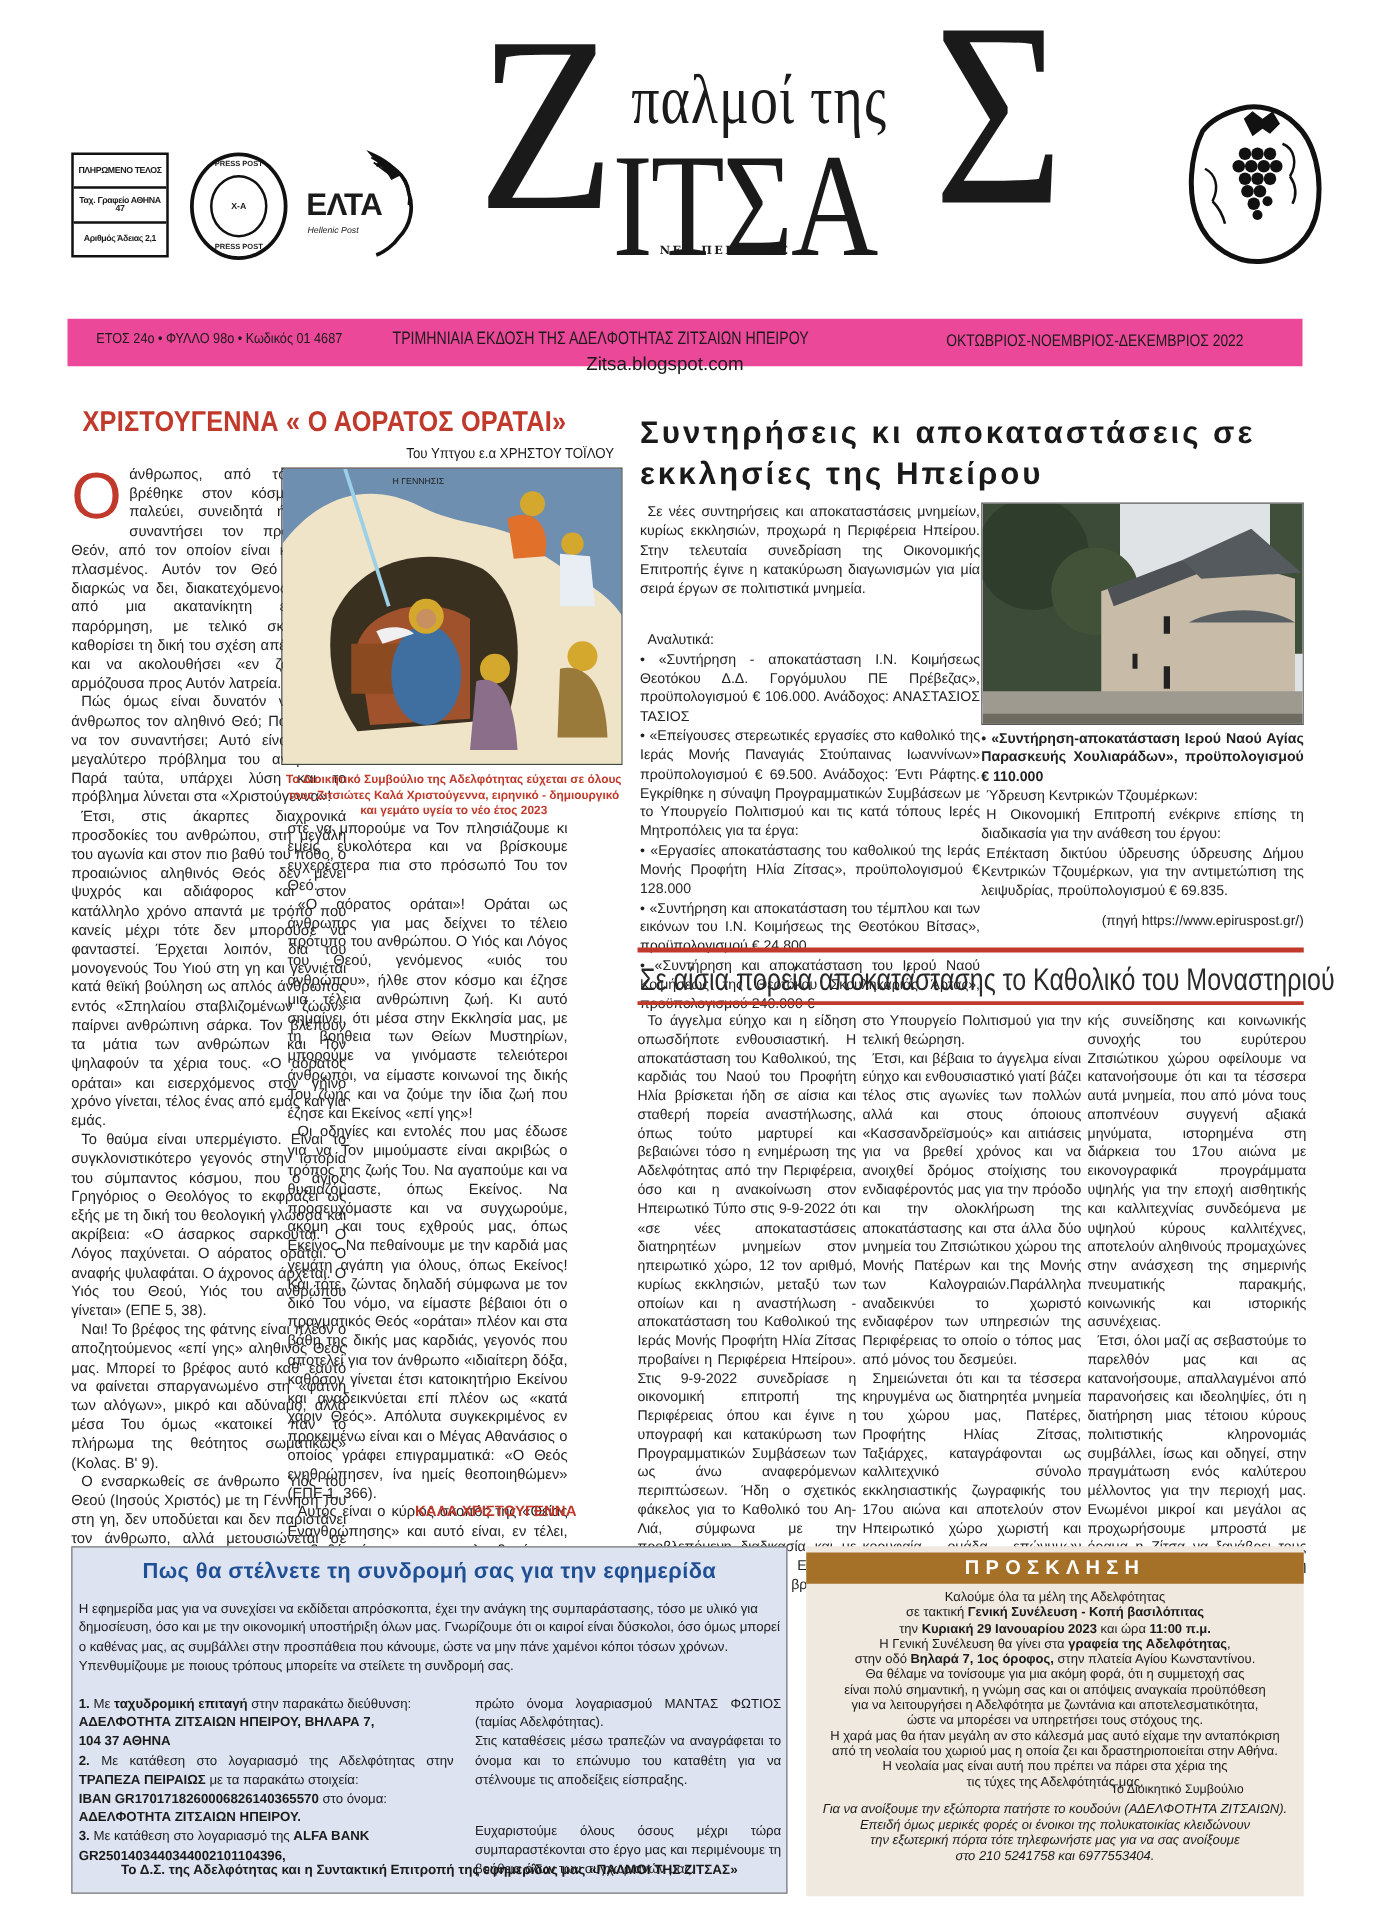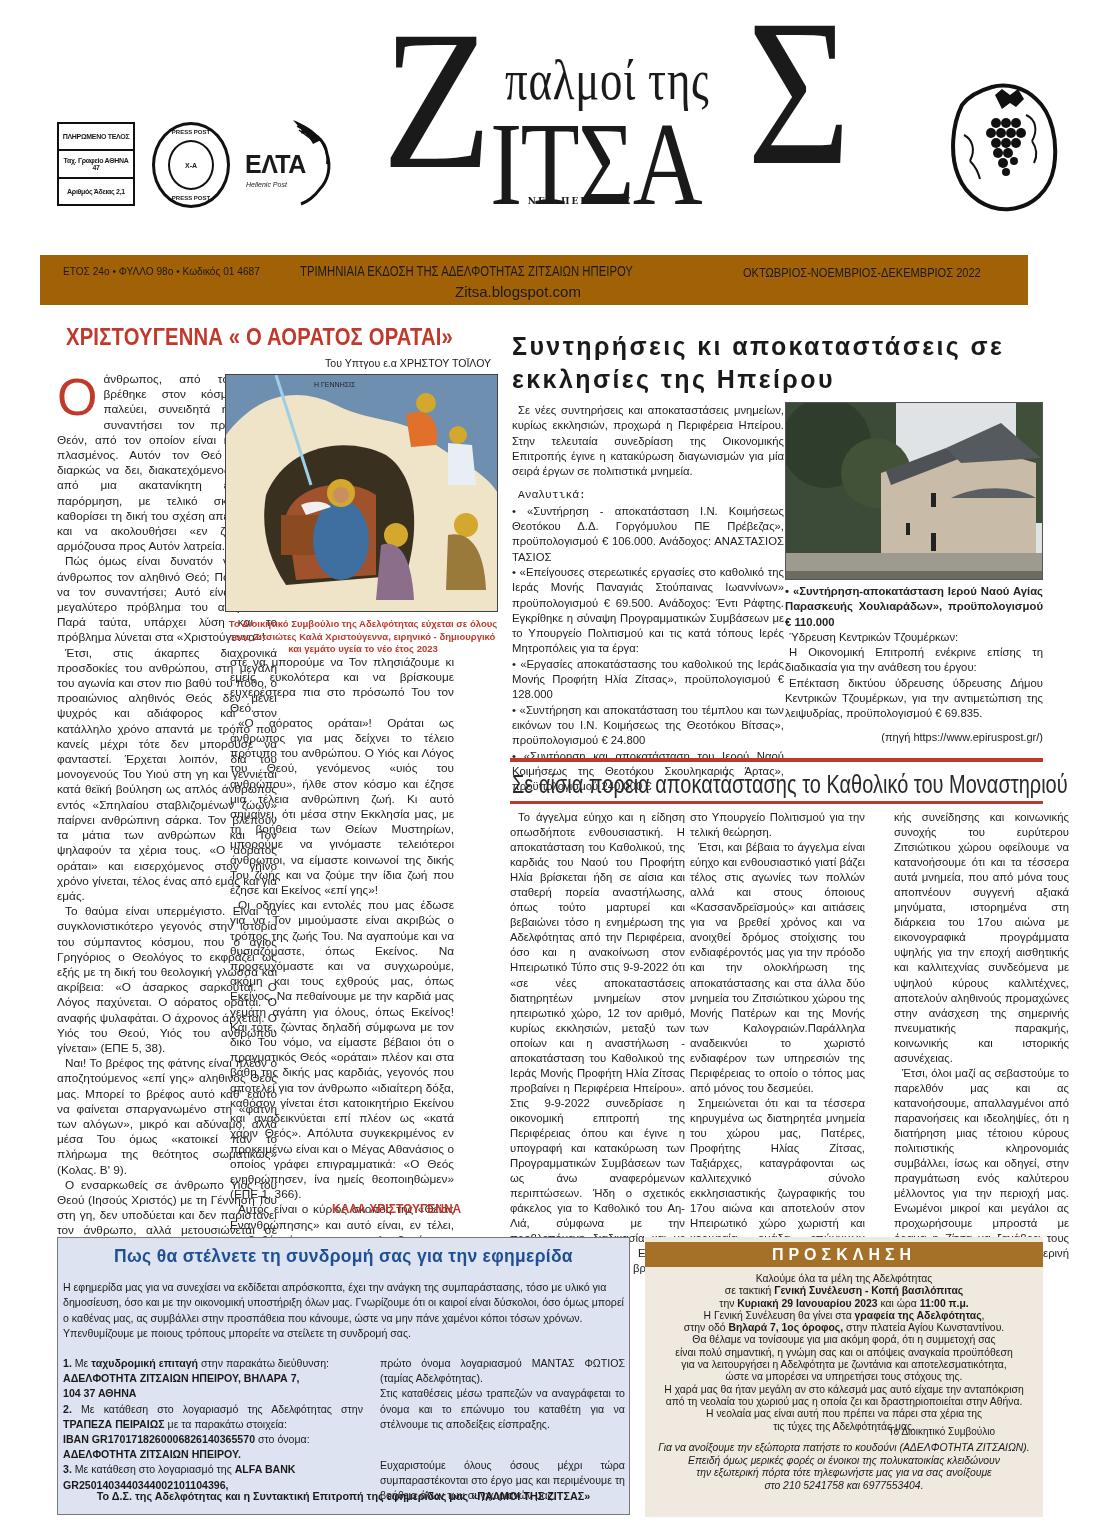--- a/index.html
+++ b/index.html
@@ -23,21 +23,21 @@
 
   .title-big { position: absolute; left: 382px; top: 110px; width: 480px; height: 80px; font-family: "DejaVu Serif", serif; font-size: 148px; line-height: 80px; display: flex; align-items: flex-end; letter-spacing: -6px; font-weight: bold; }
   .title-big .z { position: absolute; left: 0px; top: -50px; font-size: 200px; font-family: "Liberation Serif", serif; font-weight: normal; transform: scaleX(0.9); transform-origin: left; letter-spacing: 0; }
   .title-big .mid { position: absolute; left: 108px; top: 15px; font-size: 118px; font-family: "Liberation Serif", serif; font-weight: normal; letter-spacing: -2px; transform: scaleX(0.82); transform-origin: left; }
   .title-big .sigma { position: absolute; left: 365px; top: -58px; font-size: 210px; font-family: "Liberation Serif", serif; font-weight: normal; transform: scaleX(0.85); transform-origin: left; letter-spacing: 0; }
   .title-small { position: absolute; left: 505px; top: 48px; font-family: "Liberation Serif", serif; font-size: 56px; transform: scaleX(0.8); transform-origin: left; letter-spacing: 1px; }
   .title-sub { position: absolute; left: 0; width: 1100px; top: 196px; text-align: center; font-family: "DejaVu Serif", serif; font-size: 9px; font-weight: bold; letter-spacing: 2px; padding-left: 60px; }
   .grape-logo { position: absolute; left: 940px; top: 75px; width: 120px; height: 140px; }
 
   
-  .info-strip { position: absolute; left: 40px; top: 255px; width: 988px; height: 50px; background: #a16207; }
+  .info-strip { position: absolute; left: 54px; top: 255px; width: 988px; height: 38px; background: #ec4899; }
   .info-left { position: absolute; left: 23px; top: 10px; font-family: "Liberation Sans Narrow", "Liberation Sans", sans-serif; font-size: 11.5px; transform: scaleX(0.88); transform-origin: left; white-space: nowrap; }
   .info-center { position: absolute; left: 260px; top: 8px; font-family: "Liberation Sans", sans-serif; font-size: 14.5px; transform: scaleX(0.78); transform-origin: left; white-space: nowrap; }
   .info-right { position: absolute; left: 703px; top: 10px; font-size: 13.5px; transform: scaleX(0.82); transform-origin: left; white-space: nowrap; }
   .info-url { position: absolute; left: 415px; top: 28px; font-size: 15px; }
 
   
   .a1-title { position: absolute; left: 66px; top: 324px; font-size: 23px; font-weight: bold; color: #c0392b; white-space: nowrap; transform: scaleX(0.88); transform-origin: left; letter-spacing: 0.2px; }
   .a1-byline { position: absolute; left: 325px; top: 357px; font-size: 11.5px; transform: scaleX(0.92); transform-origin: left; white-space: nowrap; }
   .col { position: absolute; font-size: 11.8px; line-height: 15.2px; text-align: justify; color: #222; }
   .col p { text-indent: 8px; margin-bottom: 0; }
@@ -48,35 +48,35 @@
   .nativity { position: absolute; left: 225px; top: 374px; width: 273px; height: 238px; border: 1px solid #444; overflow: hidden; }
   .a1-caption { position: absolute; left: 228px; top: 618px; width: 270px; text-align: center; font-size: 9.5px; line-height: 12.5px; color: #c0392b; font-weight: bold; }
   .a1-col2 { left: 230px; }
   .kala { position: absolute; left: 332px; top: 1202px; font-size: 12px; font-weight: bold; color: #c0392b; white-space: nowrap; }
 
   
   .a2-title { position: absolute; left: 512px; top: 330px; width: 560px; font-size: 25px; font-weight: bold; line-height: 33px; letter-spacing: 2.4px; }
   .a2-col1 { left: 512px; top: 403px; width: 272px; font-size: 11.3px; line-height: 15.3px; }
   .a2-col1 p { text-indent: 6px; }
   .a2-col1 p.b { text-indent: 0; }
-  .a2-col1 p.gap { margin-top: 9px; font-family: Liberation Mono, monospace; }
+  .a2-col1 p.gap { margin-top: 26px; }
   .church { position: absolute; left: 785px; top: 402px; width: 258px; height: 178px; border: 1px solid #555; overflow: hidden; }
   .a2-col2 { left: 785px; top: 584px; width: 258px; font-size: 11.3px; line-height: 15.3px; }
   .a2-col2 p { text-indent: 4px; }
   .a2-col2 p.b { text-indent: 0; font-weight: bold; }
   .source { position: absolute; left: 800px; top: 731px; width: 243px; text-align: right; font-size: 11px; }
   .red-rule { position: absolute; height: 4px; background: #c0392b; }
 
   
   .a3-title { position: absolute; left: 512px; top: 770px; font-size: 25px; color: #2a2a2a; white-space: nowrap; transform: scaleX(0.8); transform-origin: left; font-family: "Liberation Sans", sans-serif; }
   .a3-col { top: 810px; width: 175px; font-size: 11.3px; line-height: 15.05px; }
   .a3-col p { text-indent: 8px; }
   .a3-col1 { left: 510px; }
   .a3-col2 { left: 690px; }
-  .a3-col3 { left: 870px; margin-left: 24px; }
+  .a3-col3 { left: 870px; }
 
   
   .sub-box { position: absolute; left: 57px; top: 1237px; width: 573px; height: 278px; background: #dde3f0; border: 1.5px solid #777; }
   .sub-title { position: absolute; left: 0; top: 8px; width: 100%; text-align: center; font-size: 17.5px; font-weight: bold; color: #1f4f94; letter-spacing: 0.3px; }
   .sub-intro { position: absolute; left: 5px; top: 42px; width: 562px; font-size: 10.6px; line-height: 15.3px; text-align: left; }
   .sub-col1 { position: absolute; left: 5px; top: 118px; width: 300px; font-size: 10.6px; line-height: 15.2px; text-align: justify; }
   .sub-col2 { position: absolute; left: 322px; top: 118px; width: 245px; font-size: 10.6px; line-height: 15.2px; text-align: justify; }
   .sub-col2 p.gap { margin-top: 26px; }
   .sub-footer { position: absolute; left: 0; top: 252px; width: 100%; text-align: center; font-size: 10.8px; font-weight: bold; }
 

